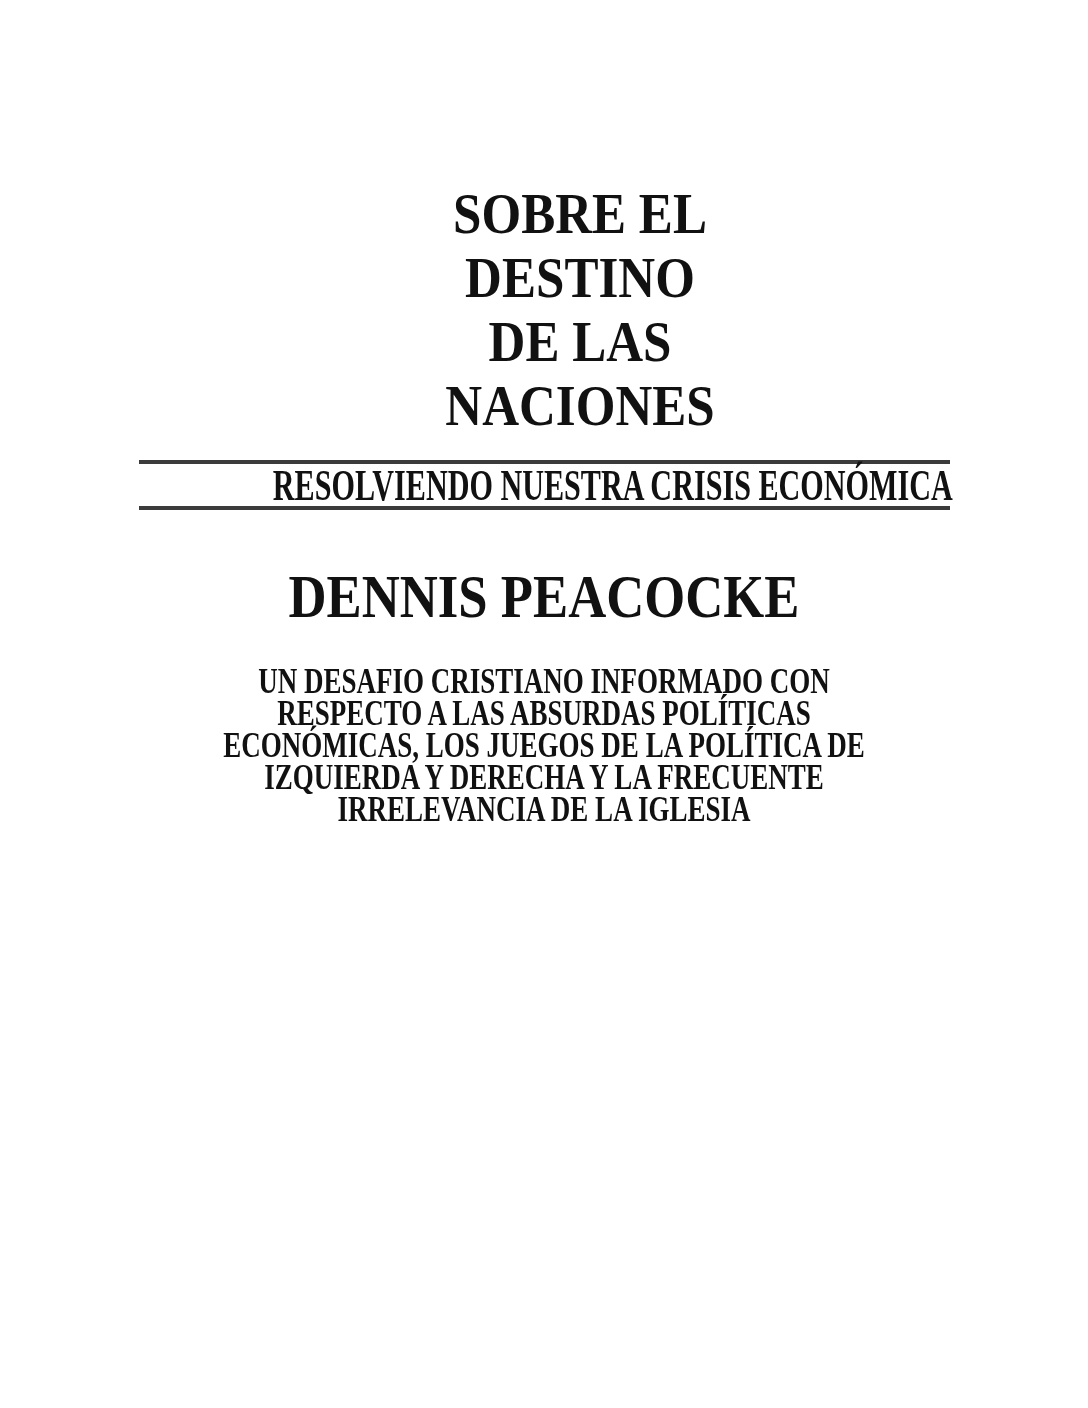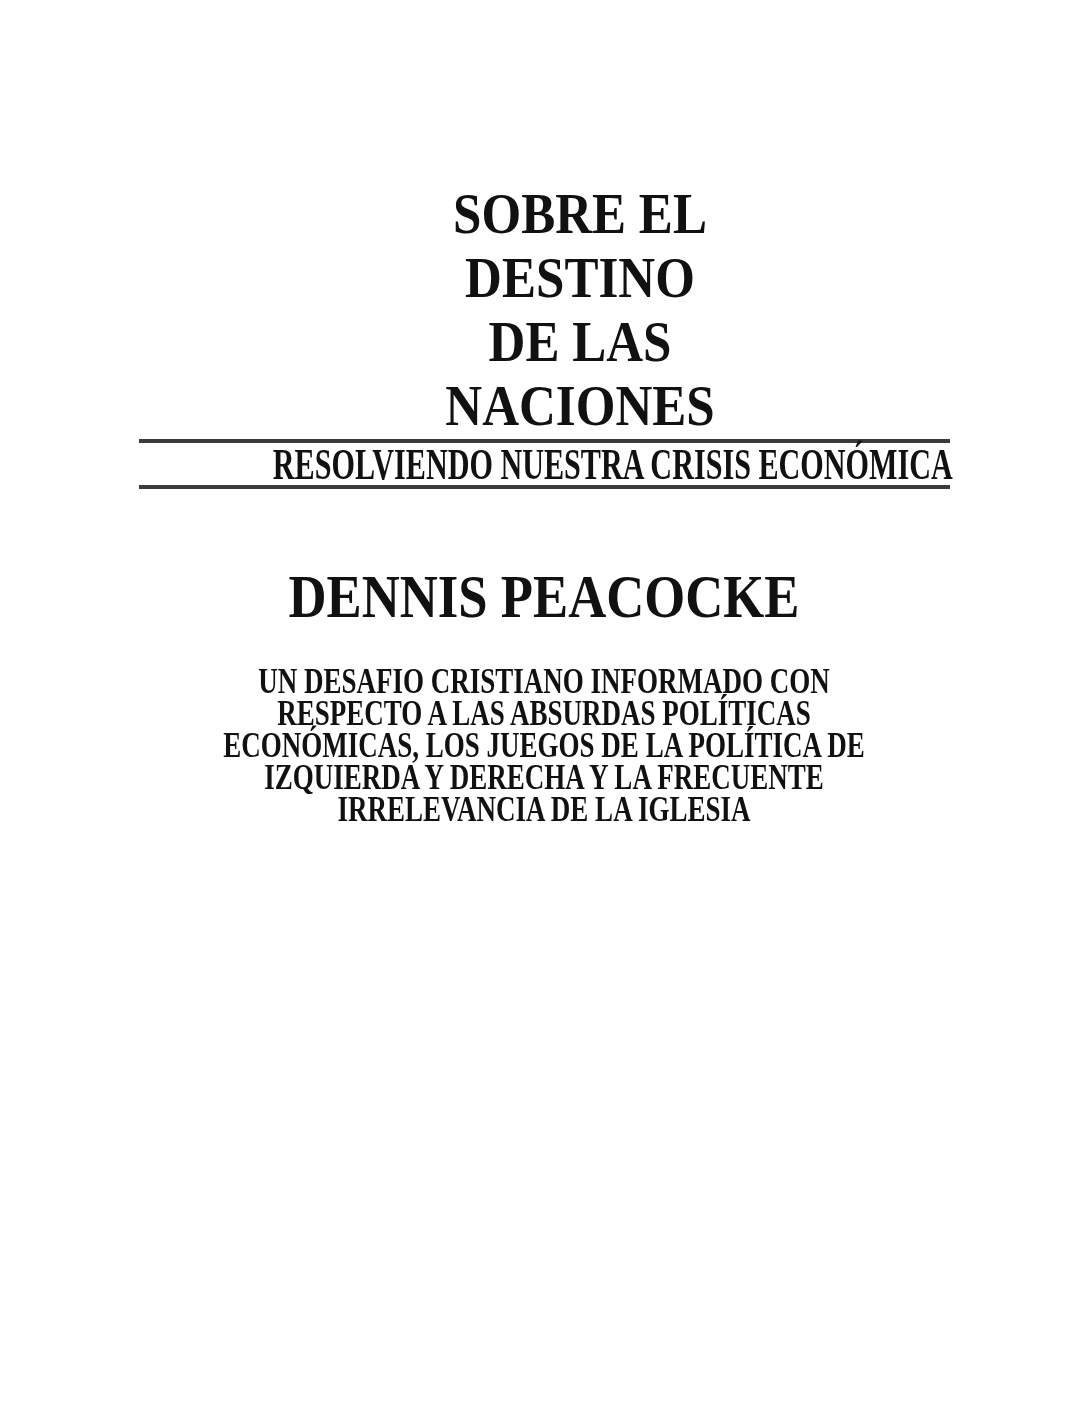--- a/index.html
+++ b/index.html
@@ -31,21 +31,21 @@
     padding-left: 36px;
   }
   .title-line {
     transform: scaleX(0.88);
     transform-origin: 50% 50%;
     white-space: nowrap;
   }
   
   .banner {
     position: absolute;
-    top: 439px;
+    top: 460px;
     left: 139px;
     width: 811px;
     border-top: 4px solid #3b3b3b;
     border-bottom: 4px solid #3b3b3b;
   }
   .banner-text {
     font-size: 45px;
     line-height: 42px;
     font-weight: bold;
     text-align: center;

